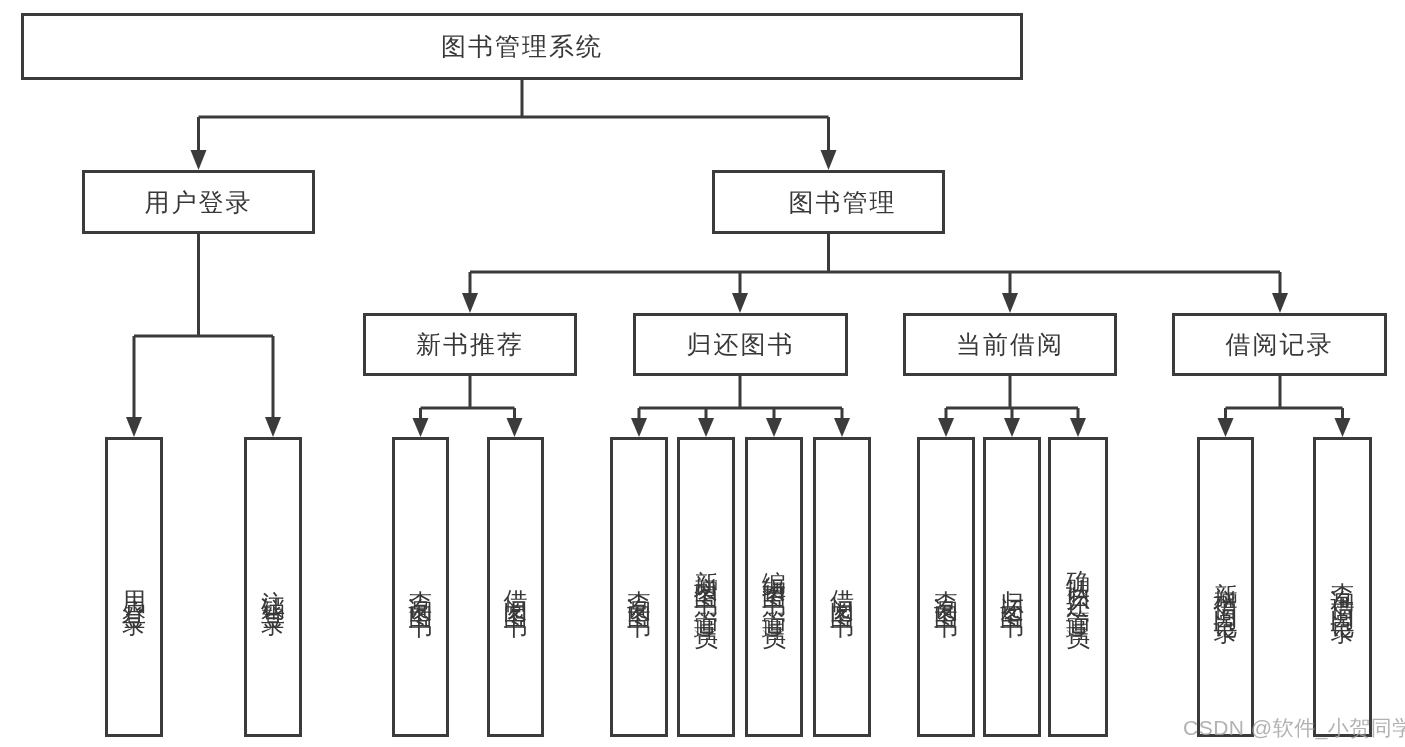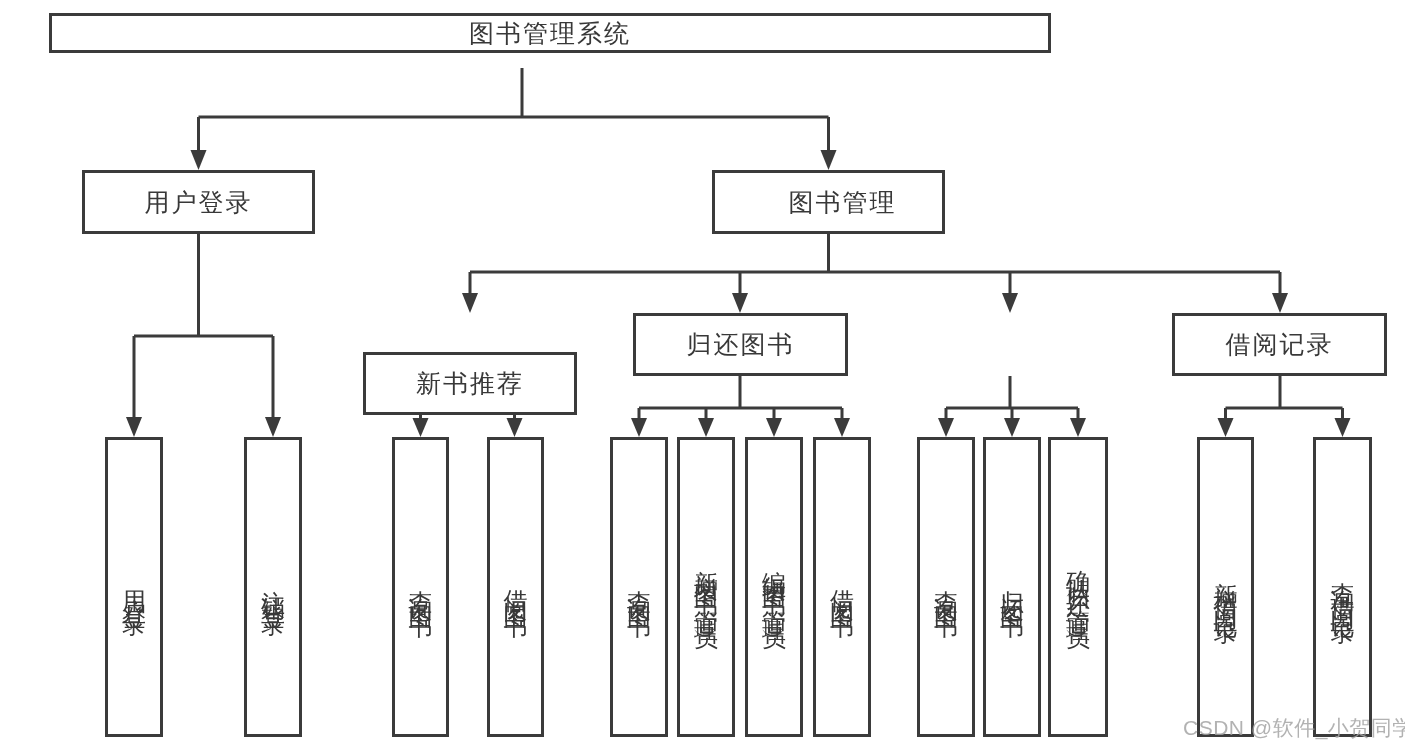--- a/index.html
+++ b/index.html
@@ -94,36 +94,39 @@
       <polygon points="1004,418 1020,418 1012,437" fill="#3b3b3b" stroke="none"></polygon>
       <polygon points="1070,418 1086,418 1078,437" fill="#3b3b3b" stroke="none"></polygon>
     </g>
     <g>
       <path d="M1280 376 V408 M1225.5 408 H1342.5 M1225.5 408 V420 M1342.5 408 V420"></path>
       <polygon points="1217.5,418 1233.5,418 1225.5,437" fill="#3b3b3b" stroke="none"></polygon>
       <polygon points="1334.5,418 1350.5,418 1342.5,437" fill="#3b3b3b" stroke="none"></polygon>
     </g>
   </svg>
 
-  <div class="node hnode" style="left:21px; top:13px; width:1002px; height:40px;margin-left:28px;">
+  <div class="node hnode" style="left:21px; top:13px; width:1002px; height:67px;">
     <span>图书管理系统</span>
   </div>
 
   <div class="node hnode" style="left:82px; top:170px; width:233px; height:64px;">
     <span>用户登录</span>
   </div>
   <div class="node hnode" style="left:712px; top:170px; width:233px; height:64px;padding-left:28px;">
     <span>图书管理</span>
   </div>
 
-  <div class="node hnode" style="left:363px; top:313px; width:214px; height:63px;margin-top:39px;">
+  <div class="node hnode" style="left:363px; top:313px; width:214px; height:63px;">
     <span>新书推荐</span>
   </div>
   <div class="node hnode" style="left:633px; top:313px; width:215px; height:63px;">
     <span>归还图书</span>
+  </div>
+  <div class="node hnode" style="left:903px; top:313px; width:214px; height:63px;">
+    <span>当前借阅</span>
   </div>
   <div class="node hnode" style="left:1172px; top:313px; width:215px; height:63px;">
     <span>借阅记录</span>
   </div>
 
   <div class="node vnode" style="left:105px; top:437px; width:58px; height:300px;">
     <span>用户登录</span>
   </div>
   <div class="node vnode" style="left:244px; top:437px; width:58px; height:300px;">
     <span>注销登录</span>

